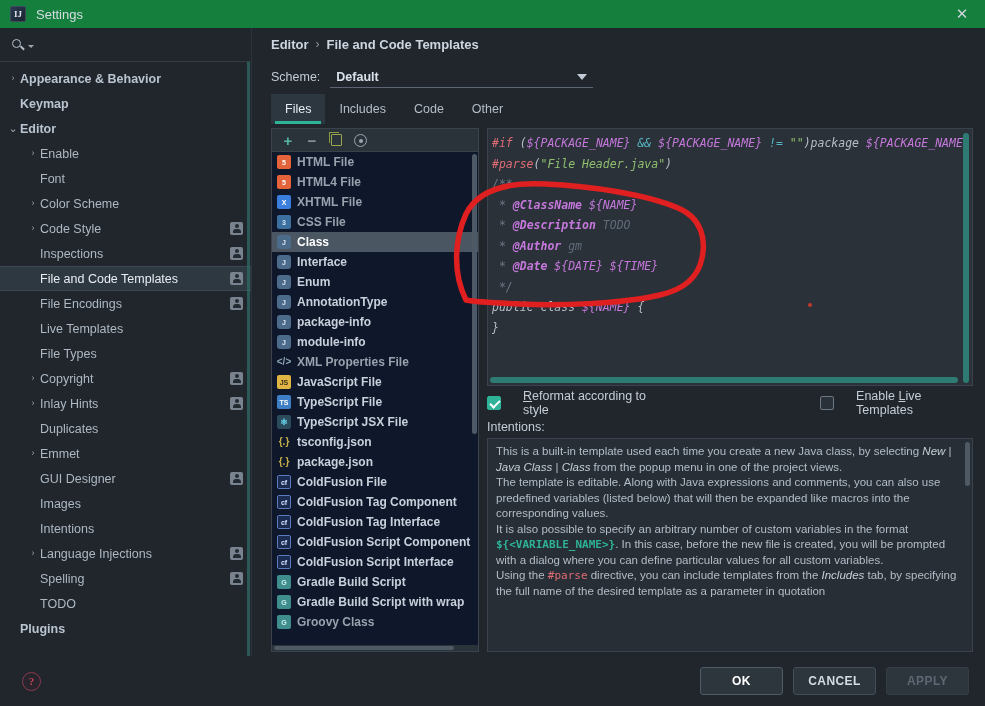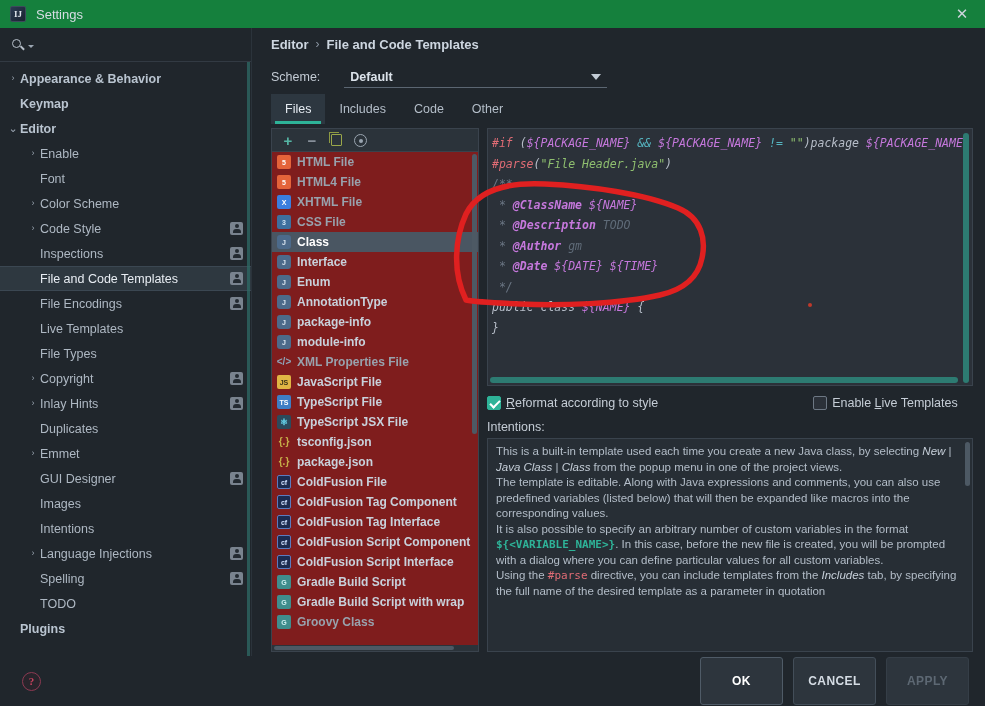--- a/index.html
+++ b/index.html
@@ -178,21 +178,21 @@
     color: #cdd6e0;
     gap: 7px;
     padding-left: 7px;
   }
   .breadcrumb .sep { color: #8a95a1; font-weight: normal; font-size: 12px; }
 
   .scheme-row {
     height: 34px; flex: 0 0 34px;
     display: flex; align-items: center;
     padding-left: 7px;
-    gap: 24px;
+    gap: 10px;
   }
   .scheme-label { font-size: 12.5px; color: #c3cbd4; }
   .scheme-combo {
     width: 263px; height: 22px;
     border-bottom: 1px solid #5b6672;
     display: flex; align-items: center;
     padding: 0 6px;
     cursor: pointer;
     position: relative;
   }
@@ -287,21 +287,21 @@
     content: "";
     position: absolute; left: 4px; top: 4px;
     width: 4px; height: 4px;
     background: #9aa5b0; border-radius: 50%;
   }
 
   .tpl-list {
     flex: 1 1 auto;
     overflow: hidden;
     position: relative;
-    background: #7f1d1d;
+    background: #0f172a;
   }
   .tpl-row {
     height: 20px;
     display: flex; align-items: center;
     padding-left: 5px;
     gap: 6px;
     font-size: 12px;
     cursor: pointer;
     white-space: nowrap;
   }
@@ -399,21 +399,21 @@
   }
 
   .chk-row {
     height: 30px; flex: 0 0 30px;
     display: flex; align-items: center;
     gap: 0px;
     padding-top: 4px;
   }
   .chk {
     display: flex; align-items: center;
-    gap: 5px; cursor: pointer;
+    gap: 22px; cursor: pointer;
     font-size: 12.5px; color: #c5cdd6;
   }
   .chk.second { margin-left: 155px; }
   .cbox {
     width: 14px; height: 14px;
     border: 1px solid #6d7884;
     border-radius: 2px;
     background: #2b3139;
     position: relative;
     flex: 0 0 14px;
@@ -474,21 +474,21 @@
     cursor: pointer;
     font-family: "Liberation Serif", serif;
     margin-left: 6px;
     background: #28242b;
   }
   .btn-group {
     margin-left: auto;
     display: flex; gap: 10px;
   }
   .btn {
-    min-width: 83px; height: 48px;
+    min-width: 83px; height: 28px;
     padding: 0 14px;
     background: #2d353d;
     border: 1px solid #434e59;
     border-radius: 3px;
     color: #d5dce4;
     font-size: 12px; font-weight: bold;
     letter-spacing: .4px;
     display: flex; align-items: center; justify-content: center;
     cursor: pointer;
     font-family: "Liberation Sans", sans-serif;

